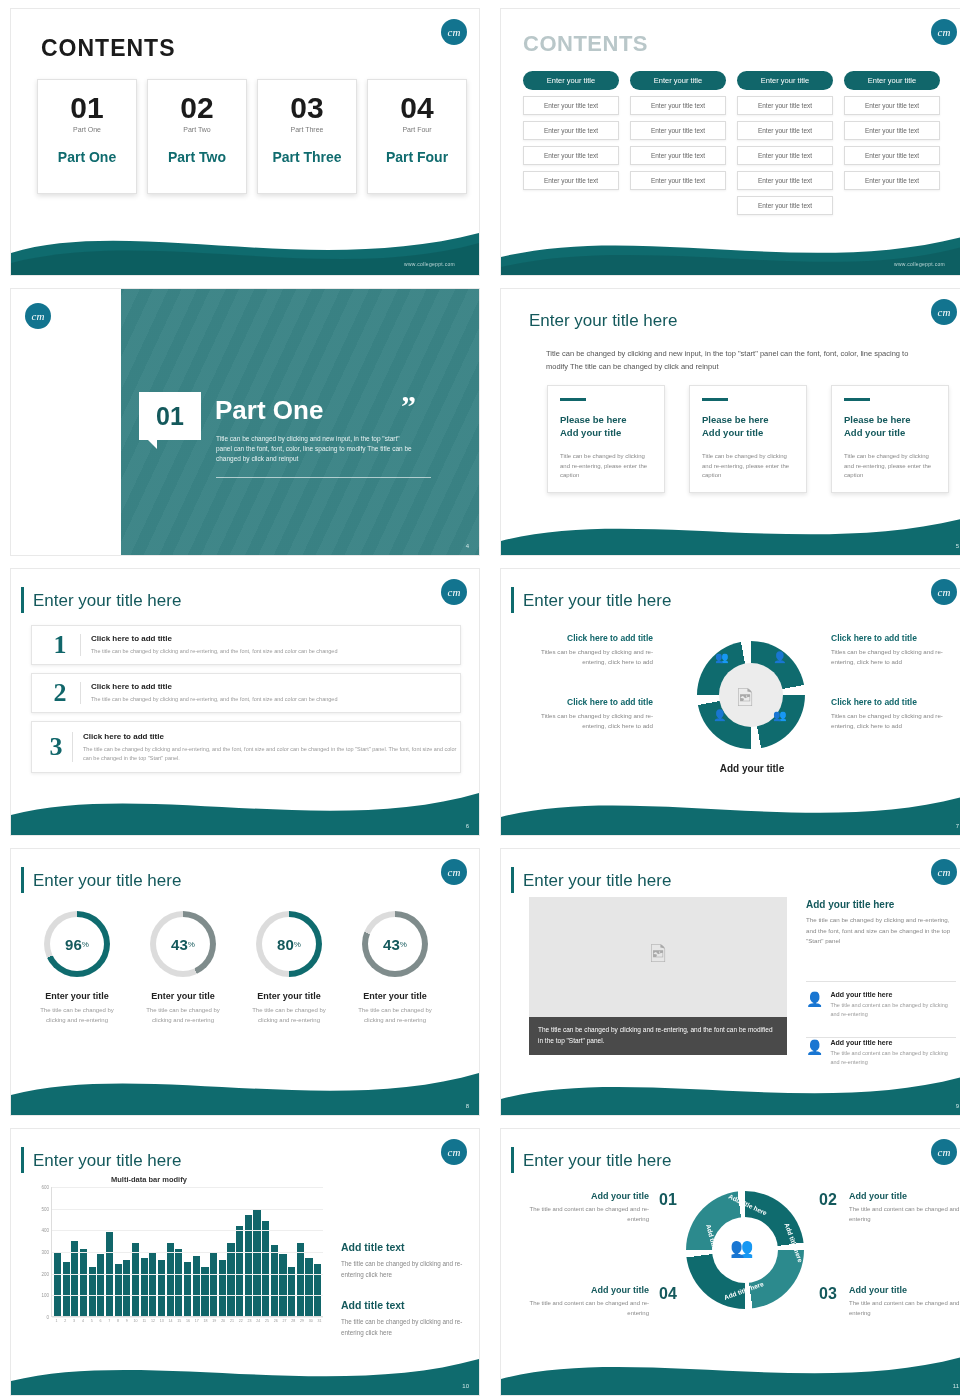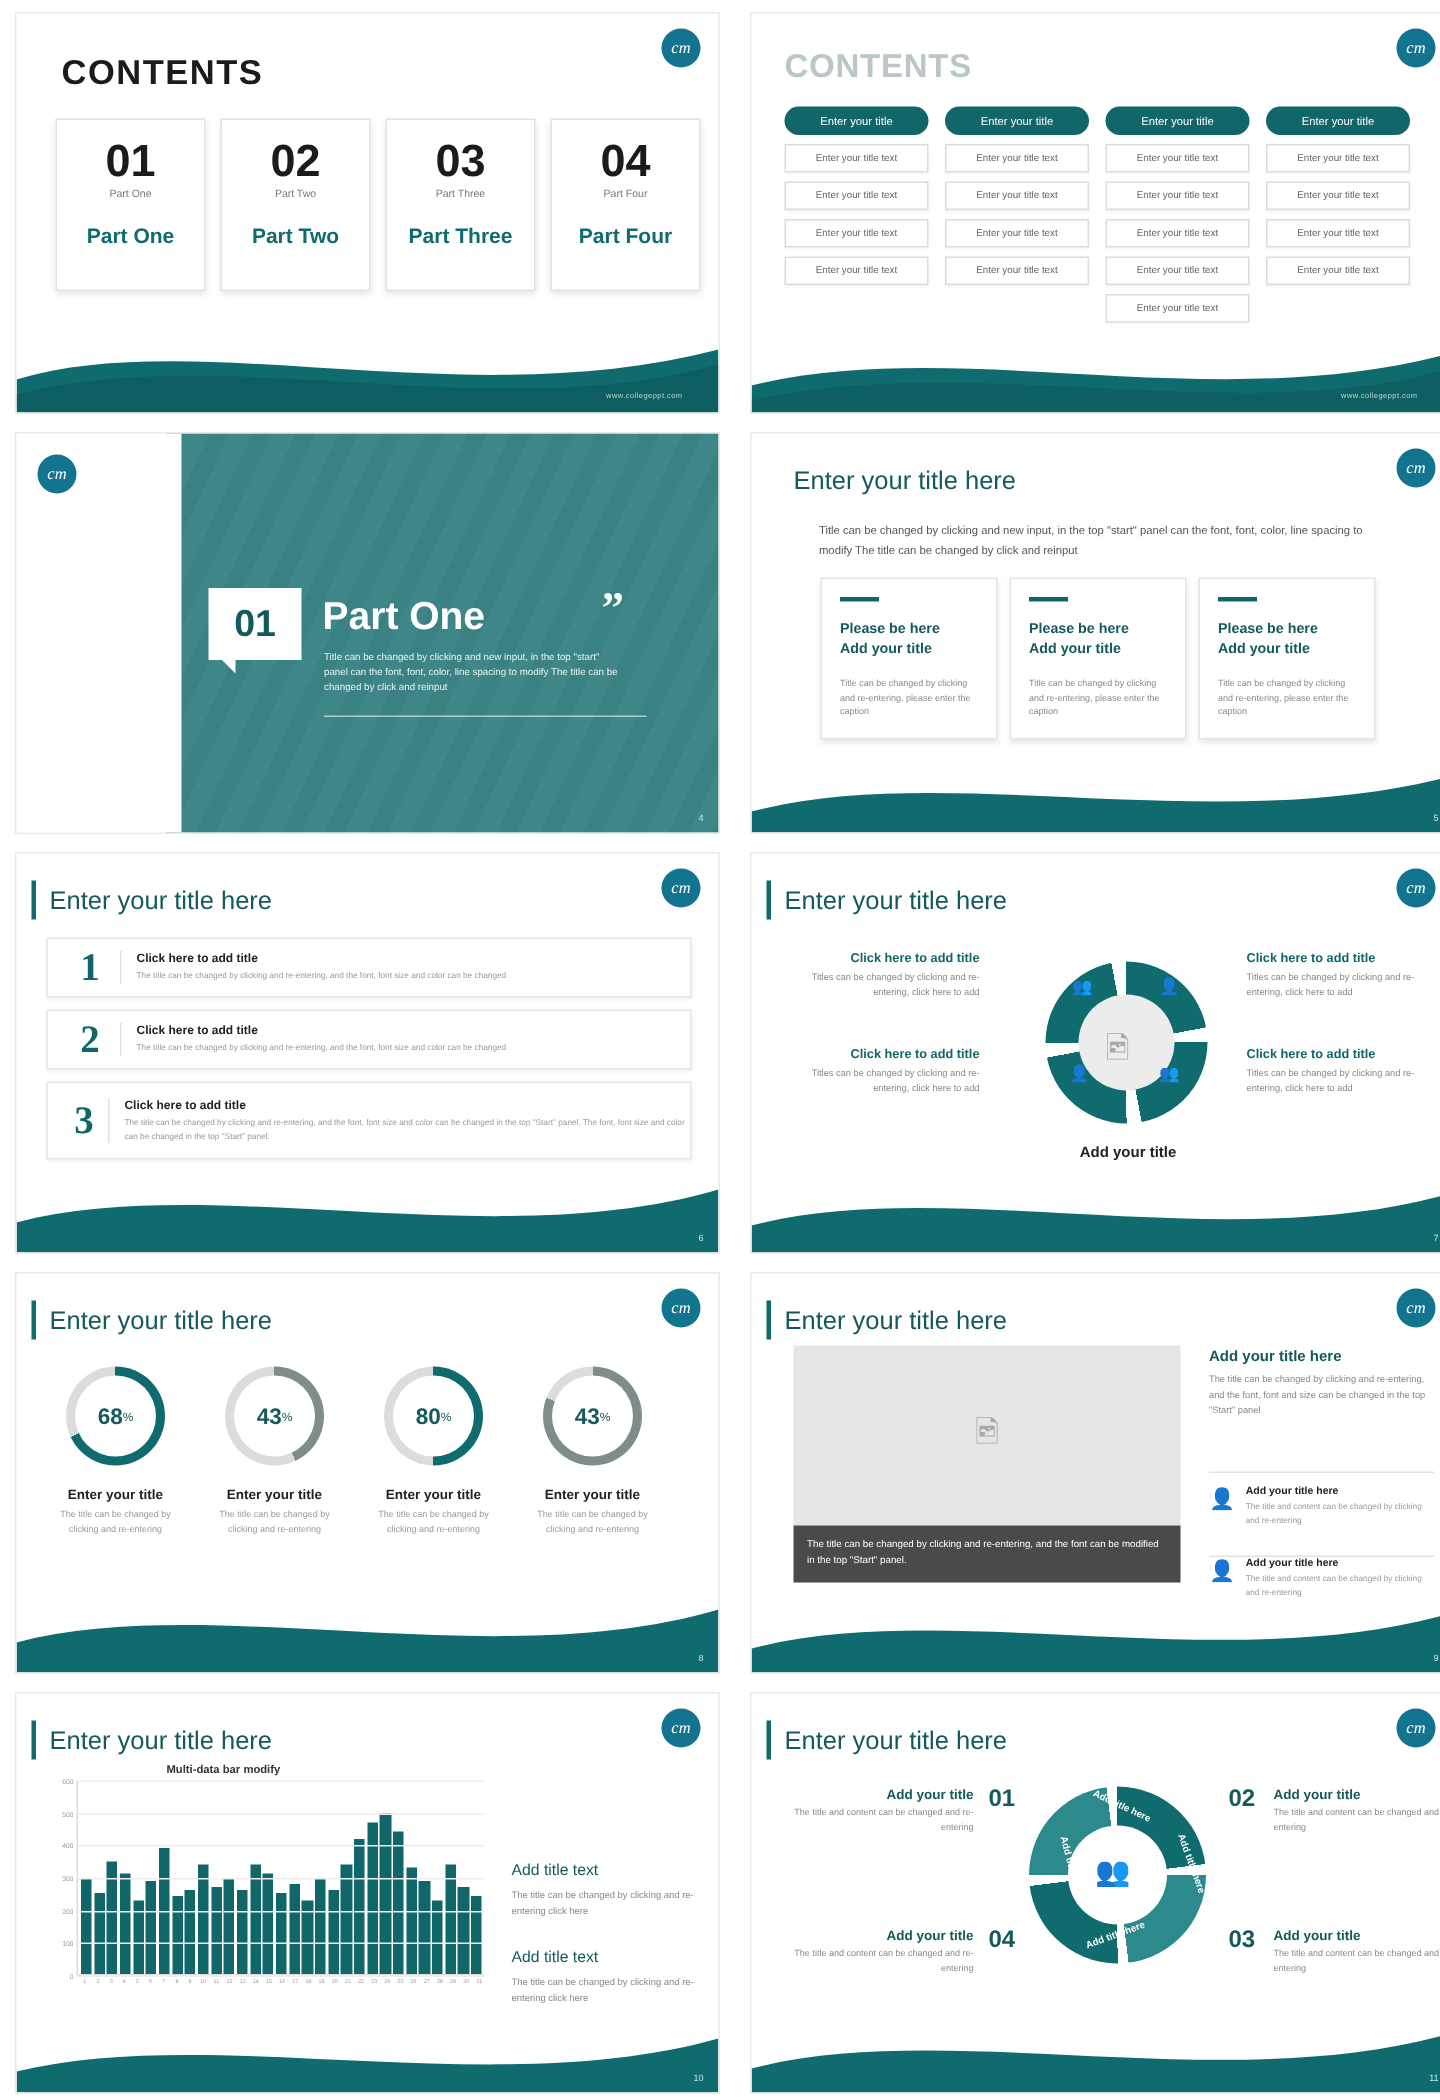--- a/index.html
+++ b/index.html
@@ -111,21 +111,21 @@
     font-size:30px; color:#fff; font-family:"Liberation Serif",serif; font-weight:bold;
   }
   .cover-text{
     position:absolute; left:205px; top:145px; width:200px;
     font-size:6.5px; color:#e8f2f2; line-height:1.55;
   }
   .cover-rule{ position:absolute; left:205px; top:188px; width:215px; height:1px; background:rgba(255,255,255,.6);}
 
   
   .lead{ position:absolute; left:45px; top:58px; width:385px; font-size:7.5px; color:#555; line-height:1.75;}
-  .boxes{ position:absolute; left:46px; top:96px; display:flex; gap:8px;justify-content:space-between;}
+  .boxes{ position:absolute; left:46px; top:96px; display:flex; gap:24px;justify-content:space-between;}
   .box{
     width:118px; height:108px; background:#fff; border:1px solid #e3e3e3;
     box-shadow:0 2px 4px rgba(0,0,0,.1); padding:12px 12px 0 12px;
   }
   .box .dash{ width:26px; height:2.5px; background:#11666a; margin-bottom:12px;}
   .box .bt{ font-size:9.5px; font-weight:bold; color:#14595c; line-height:1.45;}
   .box .bd{ font-size:6px; color:#8a8a8a; line-height:1.6; margin-top:12px;}
 
   
   .list-wrap{ position:absolute; left:20px; top:56px; width:430px;}
@@ -199,21 +199,21 @@
   .chart-title{ position:absolute; left:100px; top:46px; font-size:7.5px; font-weight:bold; color:#333;}
   .chart-box{ position:absolute; left:22px; top:58px; width:290px; height:150px;}
   .axis-lbls{ position:absolute; left:0; top:0; width:16px; height:130px; }
   .axis-lbls div{ position:absolute; right:0; font-size:4.5px; color:#999;}
   .plot{ position:absolute; left:18px; top:0; right:0; height:130px; border-left:1px solid #ddd; border-bottom:1px solid #ddd;}
   .grid-l{ position:absolute; left:0; right:0; height:1px; background:#eee;}
   .bars{ position:absolute; left:2px; right:2px; bottom:0; height:129px; display:flex; align-items:flex-end; gap:1.6px;}
   .bar{ flex:1; background:#11666a; }
   .xlbls{ position:absolute; left:20px; right:0; top:132px; display:flex; gap:1.6px;}
   .xlbls span{ flex:1; font-size:3.6px; color:#999; text-align:center;}
-  .addt{ position:absolute; font-size:10.5px; font-weight:normal; color:#14595c;}
+  .addt{ position:absolute; font-size:10.5px; font-weight:bold; color:#14595c;}
   .addd{ position:absolute; width:140px; font-size:6.3px; color:#888; line-height:1.7;}
 
   
   .cyc-item{ position:absolute; width:122px;}
   .cyc-t{ font-size:9px; font-weight:bold; color:#14595c;}
   .cyc-d{ font-size:6px; color:#8a8a8a; line-height:1.6; margin-top:4px;}
   .cyc-n{ position:absolute; font-size:16px; font-weight:bold; color:#14595c;}
   .cycle{
     position:absolute; left:185px; top:62px; width:118px; height:118px; border-radius:50%;
     background: conic-gradient(#0f6b6e 0 23%, #fff 23% 25%, #2c8a8d 25% 48%, #fff 48% 50%, #0f6b6e 50% 73%, #fff 73% 75%, #2c8a8d 75% 98%, #fff 98% 100%);
@@ -418,21 +418,21 @@
 
   <div class="slide">
     <div class="title-rule"></div>
     <div class="title-h">Enter your title here</div>
     <div class="logo">cm</div>
 
     <div class="ring-row">
       <div class="ring-col">
         <div class="ring" style="background:conic-gradient(#0f6b6e 0 68%, #dcdcdc 68% 100%);">
           <div class="inner">
-              <span>68</span>
+              <span>96</span>
               <small>%</small>
             </div>
         </div>
         <div class="ring-lbl">Enter your title</div>
         <div class="ring-desc">The title can be changed by clicking and re-entering</div>
       </div>
       <div class="ring-col">
         <div class="ring" style="background:conic-gradient(#7f8c8c 0 43%, #dcdcdc 43% 100%);">
           <div class="inner">
               <span>43</span>

